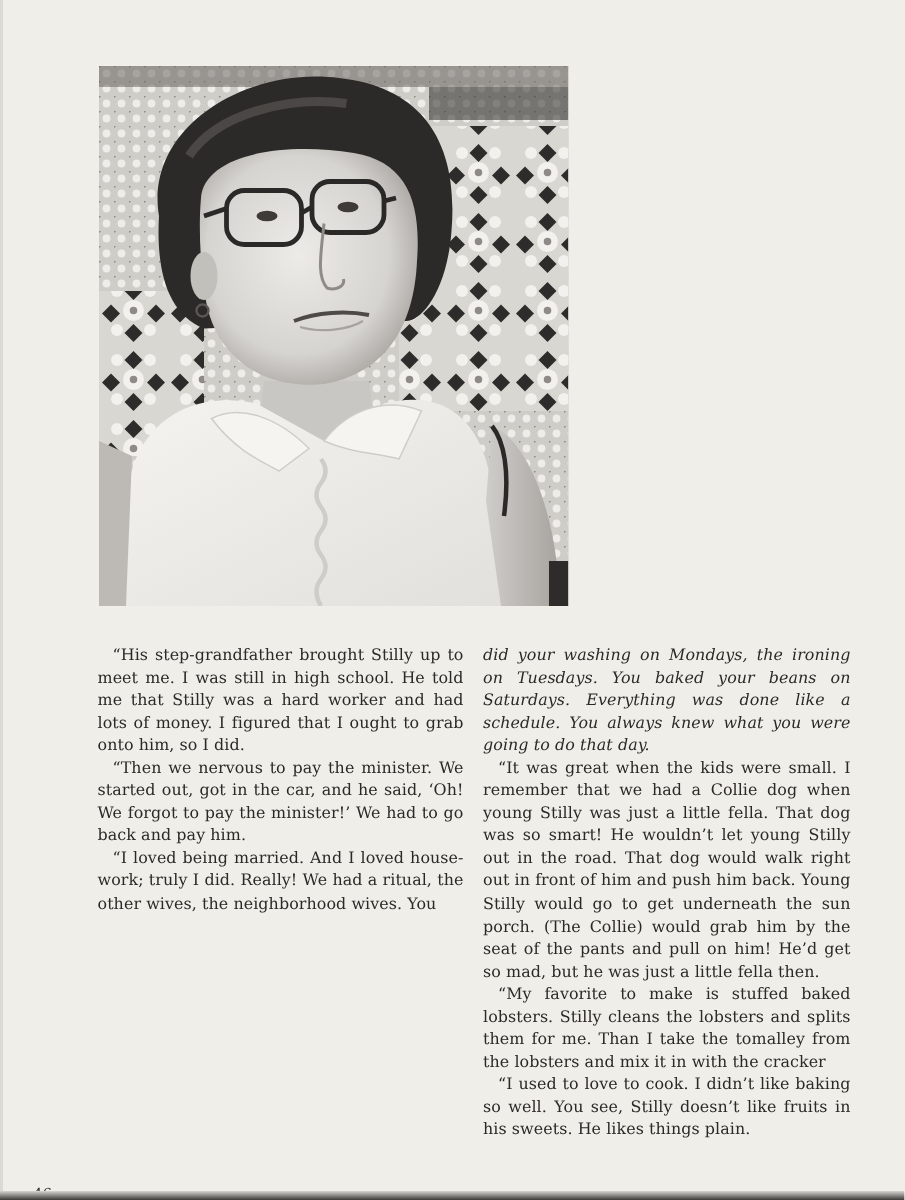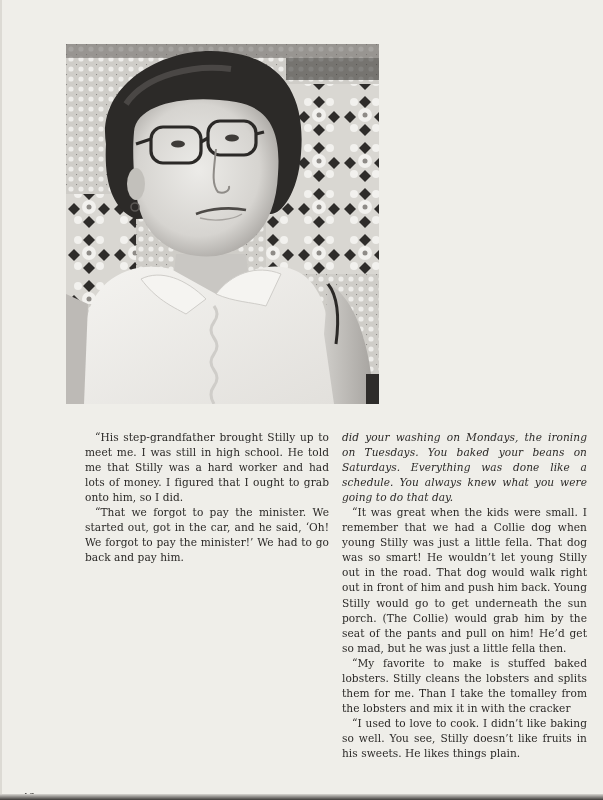--- a/index.html
+++ b/index.html
@@ -23,21 +23,20 @@
       overflow: hidden;
       background: #cfcdc9;
     }
     .photo svg { display: block; }
     .col {
       position: absolute; top: 430px; width: 244px;
       font-size: 10.6px; line-height: 15.05px;
       text-align: justify;
       color: #2b2927;
       letter-spacing: 0.05px;
-      margin-left: 20px;
     }
     .col-left { left: 65px; }
     .col-right { left: 322px; width: 245px; }
     .col p { margin: 0; text-indent: 10px; }
     .col p.cont { text-indent: 0; font-style: italic; }
     .page-number {
       position: absolute; left: 22px; top: 752px;
       font-size: 10px; color: #3a3836;
       font-family: "DejaVu Serif", "Liberation Serif", serif;
       margin-top: 39px;
@@ -132,21 +131,22 @@
     <path d="M262 240 C285 250, 300 290, 305 330 L310 360 L268 360 L258 290z" fill="url(#armGrad)"></path>
     <path d="M262 240 C270 250, 274 270, 270 300" stroke="#2b2927" stroke-width="3" fill="none"></path>
 
     <path d="M0 250 L22 260 L18 360 L0 360z" fill="#bdbab6"></path>
     <rect x="300" y="330" width="13" height="30" fill="#2e2c2a"></rect>
   </svg>
 </div>
 
 <div class="col col-left">
   <p>“His step-grandfather brought Stilly up to meet me. I was still in high school. He told me that Stilly was a hard worker and had lots of money. I figured that I ought to grab onto him, so I did.</p>
-  <p>“That we forgot to pay the minister. We started out, got in the car, and he said, ‘Oh! We forgot to pay the minister!’ We had to go back and pay him.</p>
+  <p>“Then we nervous to pay the minister. We started out, got in the car, and he said, ‘Oh! We forgot to pay the minister!’ We had to go back and pay him.</p>
+  <p>“I loved being married. And I loved house-work; truly I did. Really! We had a ritual, the other wives, the neighborhood wives. You</p>
 </div>
 
 <div class="col col-right">
   <p class="cont">did your washing on Mondays, the ironing on Tuesdays. You baked your beans on Saturdays. Everything was done like a schedule. You always knew what you were going to do that day.</p>
   <p>“It was great when the kids were small. I remember that we had a Collie dog when young Stilly was just a little fella. That dog was so smart! He wouldn’t let young Stilly out in the road. That dog would walk right out in front of him and push him back. Young Stilly would go to get underneath the sun porch. (The Collie) would grab him by the seat of the pants and pull on him! He’d get so mad, but he was just a little fella then.</p>
   <p>“My favorite to make is stuffed baked lobsters. Stilly cleans the lobsters and splits them for me. Than I take the tomalley from the lobsters and mix it in with the cracker</p>
   <p>“I used to love to cook. I didn’t like baking so well. You see, Stilly doesn’t like fruits in his sweets. He likes things plain.</p>
 </div>
 
 <div class="page-number">46</div>

